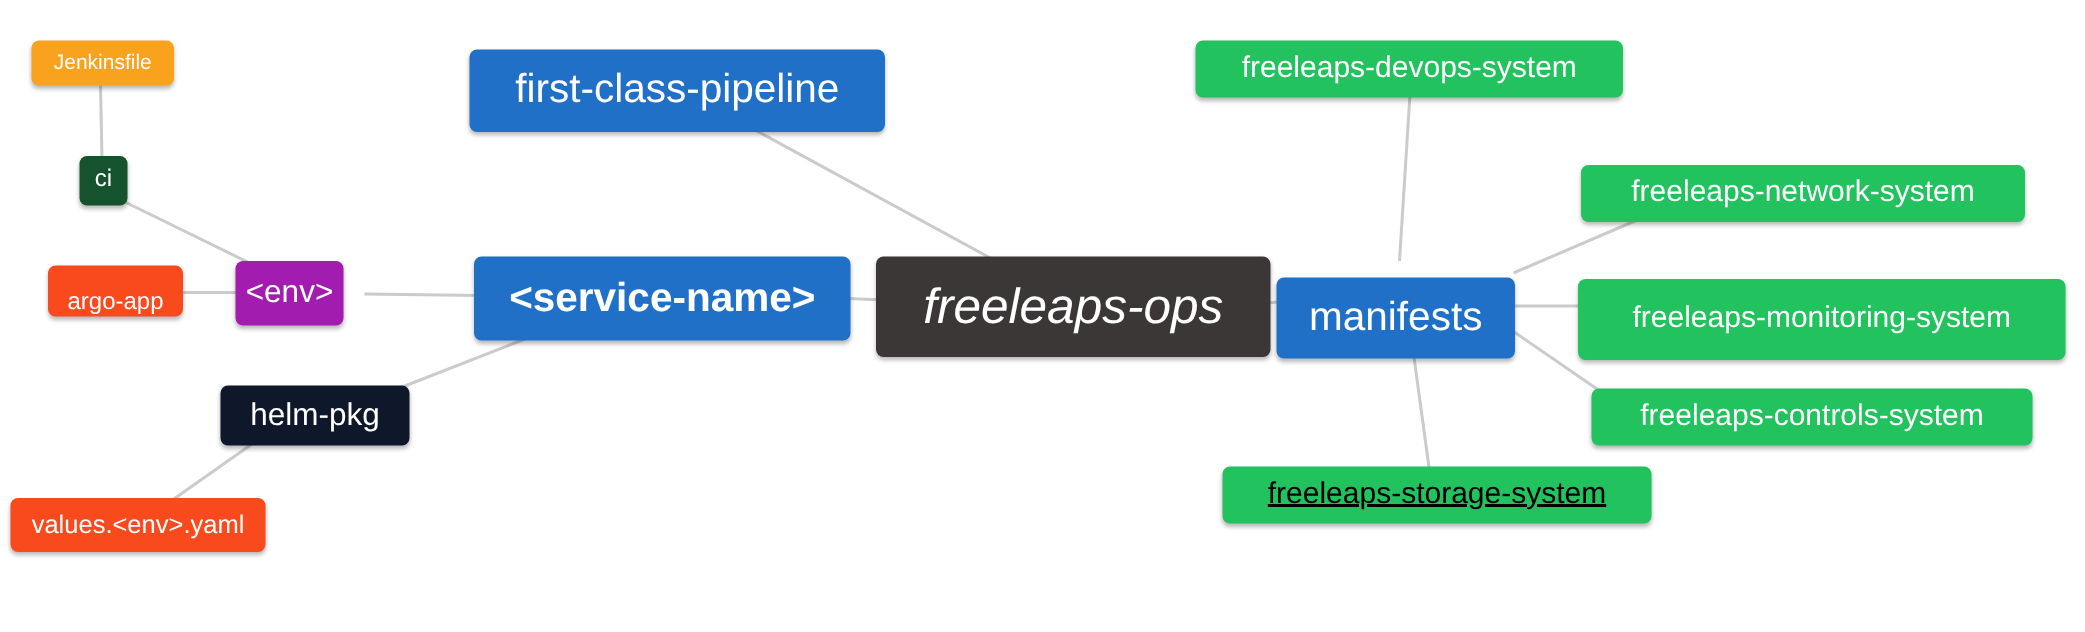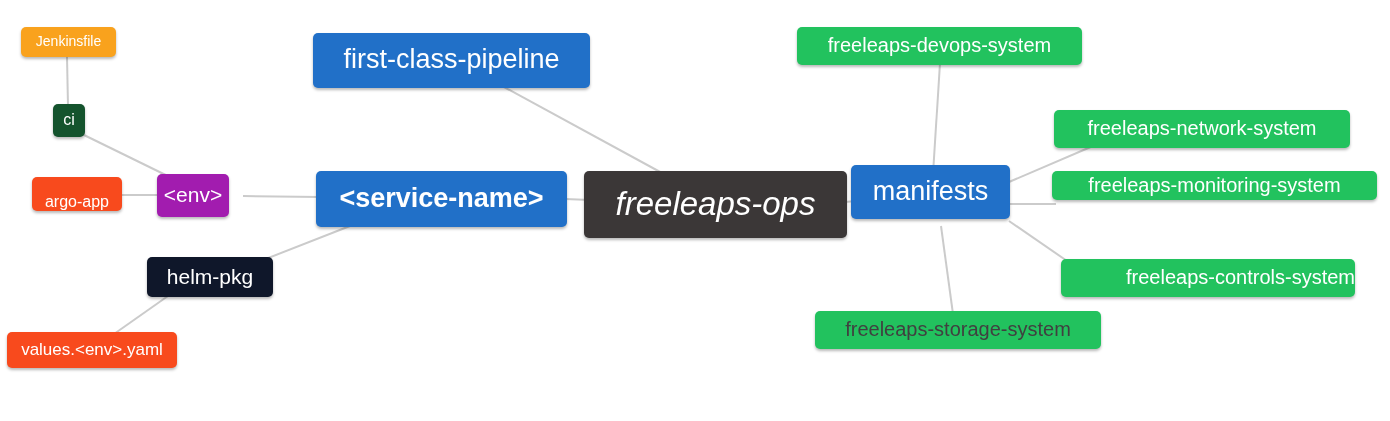--- a/index.html
+++ b/index.html
@@ -89,32 +89,32 @@
       </div>
       <div class="node" style="left: 7px; top: 332px; width: 170px; height: 36px; font-size: 17px; background: rgb(248, 74, 29); color: rgb(255, 255, 255);">
         <span>values.&lt;env&gt;.yaml</span>
       </div>
       <div class="node" style="left: 316px; top: 171px; width: 251px; height: 56px; font-size: 27px; background: rgb(33, 112, 200); color: rgb(255, 255, 255); font-weight: bold;">
         <span>&lt;service-name&gt;</span>
       </div>
       <div class="node" style="left: 584px; top: 171px; width: 263px; height: 67px; font-size: 33px; background: rgb(59, 55, 55); color: rgb(255, 255, 255); font-style: italic;">
         <span>freeleaps-ops</span>
       </div>
-      <div class="node" style="left: 851px; top: 165px; width: 159px; height: 54px; font-size: 27px; background: rgb(33, 112, 200); color: rgb(255, 255, 255);">
+      <div class="node" style="left: 851px; top: 185px; width: 159px; height: 54px; font-size: 27px; background: rgb(33, 112, 200); color: rgb(255, 255, 255);">
         <span>manifests</span>
       </div>
       <div class="node" style="left: 797px; top: 27px; width: 285px; height: 38px; font-size: 20px; background: rgb(34, 194, 94); color: rgb(255, 255, 255);">
         <span>freeleaps-devops-system</span>
       </div>
       <div class="node" style="left: 1054px; top: 110px; width: 296px; height: 38px; font-size: 20px; background: rgb(34, 194, 94); color: rgb(255, 255, 255);">
         <span>freeleaps-network-system</span>
       </div>
-      <div class="node" style="left: 1052px; top: 171px; width: 325px; height: 29px; font-size: 20px; background: rgb(34, 194, 94); color: rgb(255, 255, 255);">
+      <div class="node" style="left: 1052px; top: 186px; width: 325px; height: 54px; font-size: 20px; background: rgb(34, 194, 94); color: rgb(255, 255, 255);">
         <span>freeleaps-monitoring-system</span>
       </div>
-      <div class="node" style="left: 1061px; top: 259px; width: 294px; height: 38px; font-size: 20px; background: rgb(34, 194, 94); color: rgb(255, 255, 255); justify-content: flex-end;">
+      <div class="node" style="left: 1061px; top: 259px; width: 294px; height: 38px; font-size: 20px; background: rgb(34, 194, 94); color: rgb(255, 255, 255);">
         <span>freeleaps-controls-system</span>
       </div>
-      <div class="node" style="left: 815px; top: 311px; width: 286px; height: 38px; font-size: 20px; background: rgb(34, 194, 94); color: #404040;">
+      <div class="node" style="left: 815px; top: 311px; width: 286px; height: 38px; font-size: 20px; background: rgb(34, 194, 94); color: #000000; text-decoration: underline;">
         <span>freeleaps-storage-system</span>
       </div>
     </div>
 </div>
 
 </body></html>

